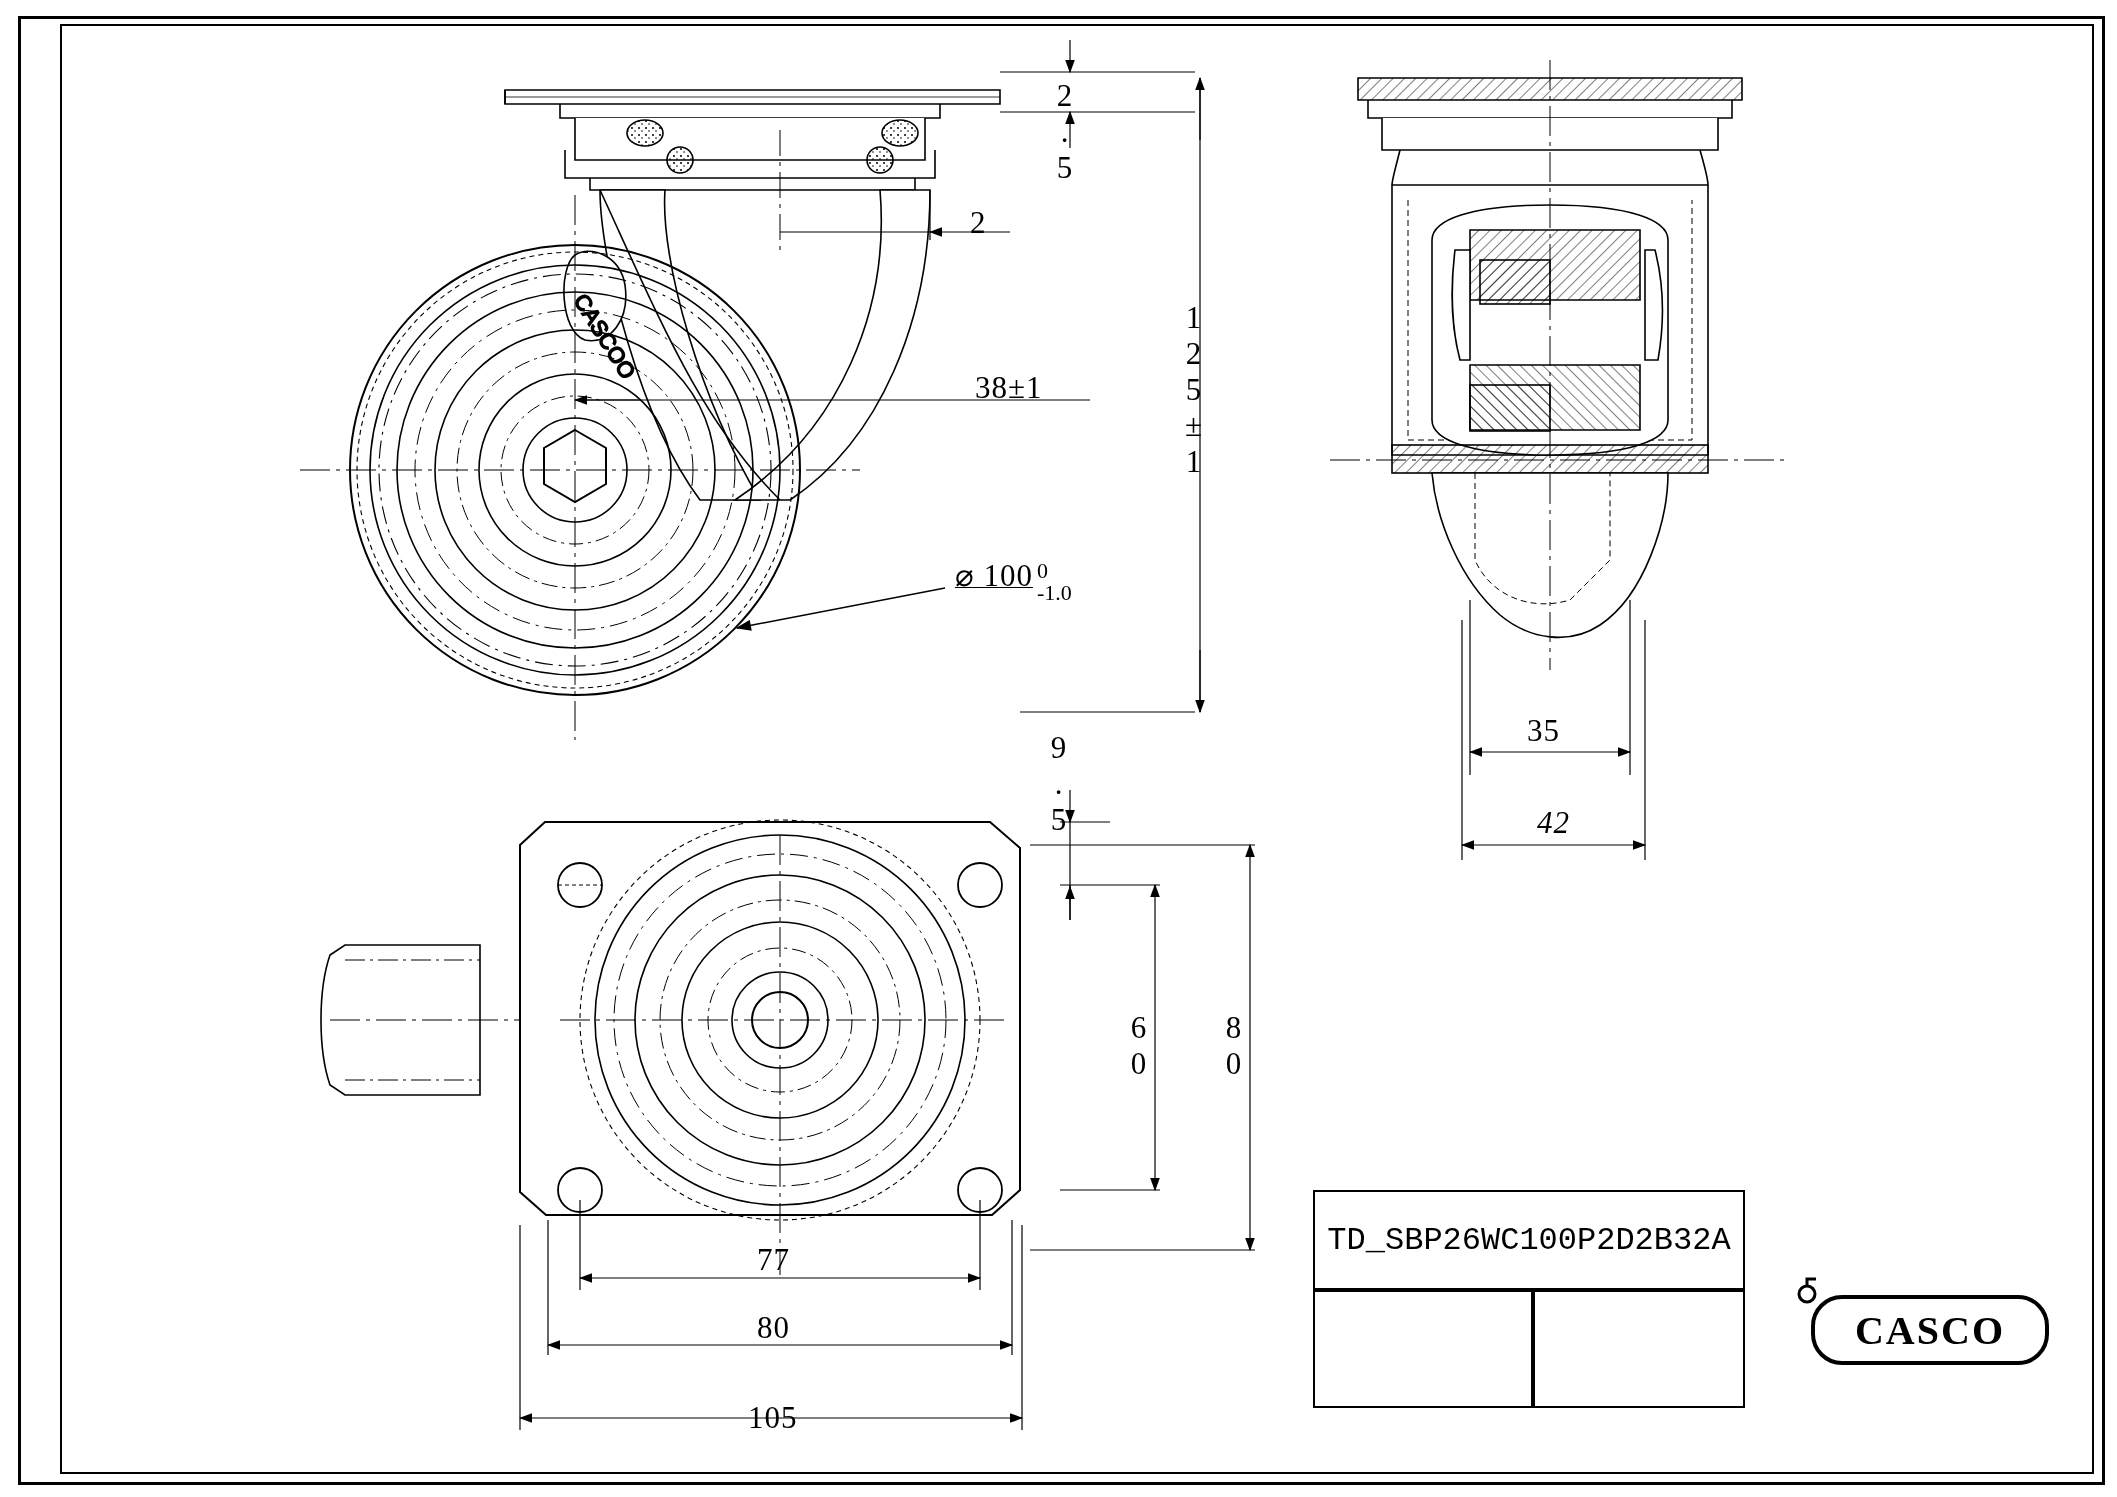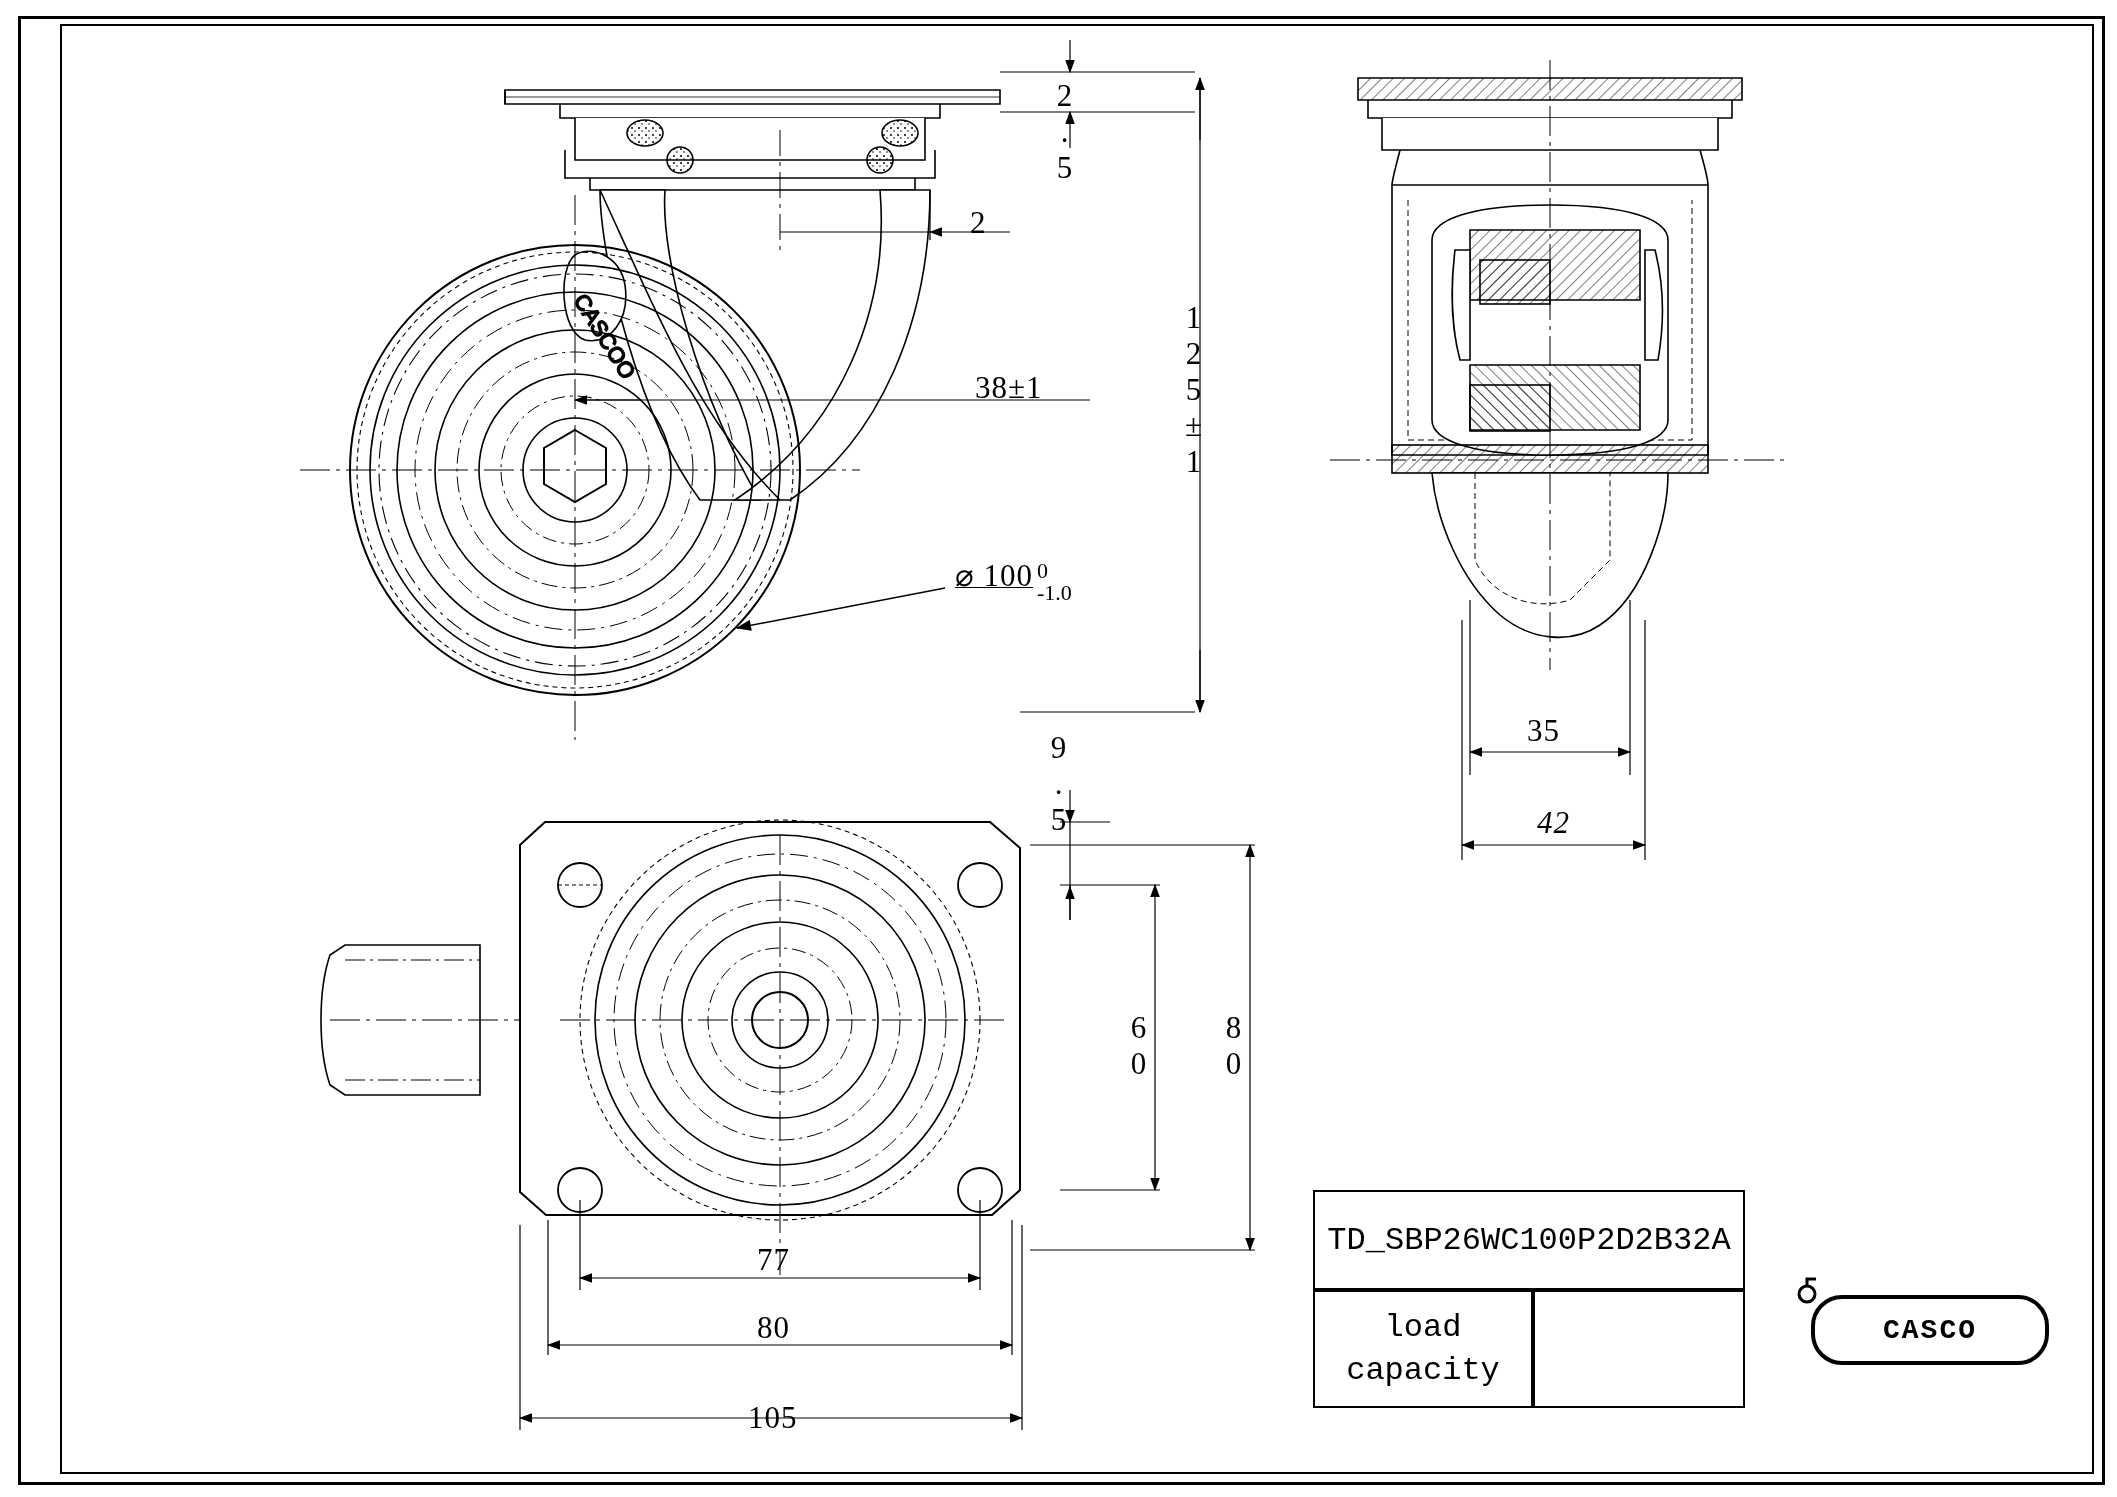--- a/index.html
+++ b/index.html
@@ -9,21 +9,21 @@
   .border-inner{position:absolute;left:60px;top:24px;width:2030px;height:1446px;border:2px solid #000;}
   svg{position:absolute;left:0;top:0;}
   .dim{font-family:"Liberation Serif",serif;font-size:31px;letter-spacing:1px;}
   .dimsm{font-family:"Liberation Serif",serif;font-size:22px;}
   .vert{writing-mode:vertical-rl;text-orientation:upright;}
   .tbl{position:absolute;border:2px solid #000;box-sizing:border-box;}
   .tbl-cell{position:absolute;display:flex;align-items:center;justify-content:center;text-align:center;
             font-family:"Liberation Mono",monospace;font-size:32px;box-sizing:border-box;}
   .logo-box{position:absolute;display:flex;align-items:center;justify-content:center;}
   .logo-oval{width:230px;height:62px;border:4px solid #000;border-radius:31px;display:flex;align-items:center;
-             justify-content:center;font-family:Liberation Mono, monospace;font-weight:bold;font-size:28px;letter-spacing:2px;}
+             justify-content:center;font-family:Liberation Serif, serif;font-weight:bold;font-size:40px;letter-spacing:2px;}
   .lbl{position:absolute;white-space:nowrap;}
 </style>
 </head>
 <body>
 
 <div id="sheet">
 
   <div class="border-outer"></div>
   <div class="border-inner"></div>
 
@@ -208,24 +208,20 @@
   <div class="lbl dim" style="left:757px;top:1242px;">77</div>
   <div class="lbl dim" style="left:757px;top:1310px;">80</div>
   <div class="lbl dim" style="left:748px;top:1400px;">105</div>
   <div class="lbl dim" style="left:1527px;top:713px;">35</div>
   <div class="lbl dim" style="left:1537px;top:805px;font-style:italic;">42</div>
 
   <div class="tbl" style="left:1313px;top:1190px;width:432px;height:100px;"></div>
   <div class="tbl-cell" style="left:1313px;top:1190px;width:432px;height:100px;">TD_SBP26WC100P2D2B32A</div>
 
   <div class="tbl" style="left:1313px;top:1290px;width:220px;height:118px;"></div>
-  <div class="tbl-cell" style="left:1313px;top:1290px;width:220px;height:118px;flex-direction:column;line-height:1.35;">
-    <span>load</span>
-    <span>capacity</span>
-  </div>
 
   <div class="tbl" style="left:1533px;top:1290px;width:212px;height:118px;"></div>
 
   <div class="logo-box" style="left:1790px;top:1275px;width:280px;height:110px;">
     <div class="logo-oval">
       <span>CASC</span>
       <svg width="30" height="30" viewBox="0 0 30 30" style="margin:0 2px;">
         <circle cx="15" cy="19" r="8" fill="none" stroke="#000" stroke-width="3"></circle>
         <path d="M15,11 L15,4 L24,4" fill="none" stroke="#000" stroke-width="3"></path>
       </svg>

